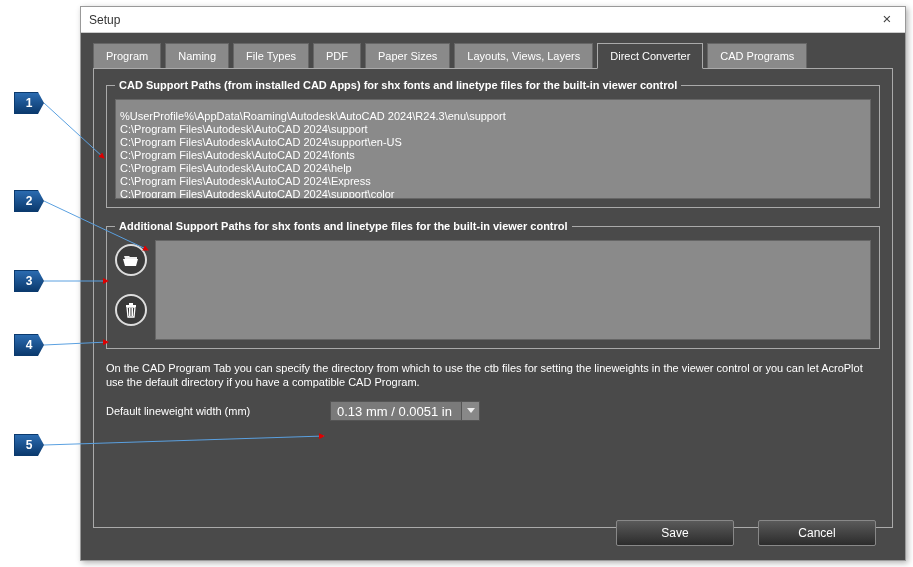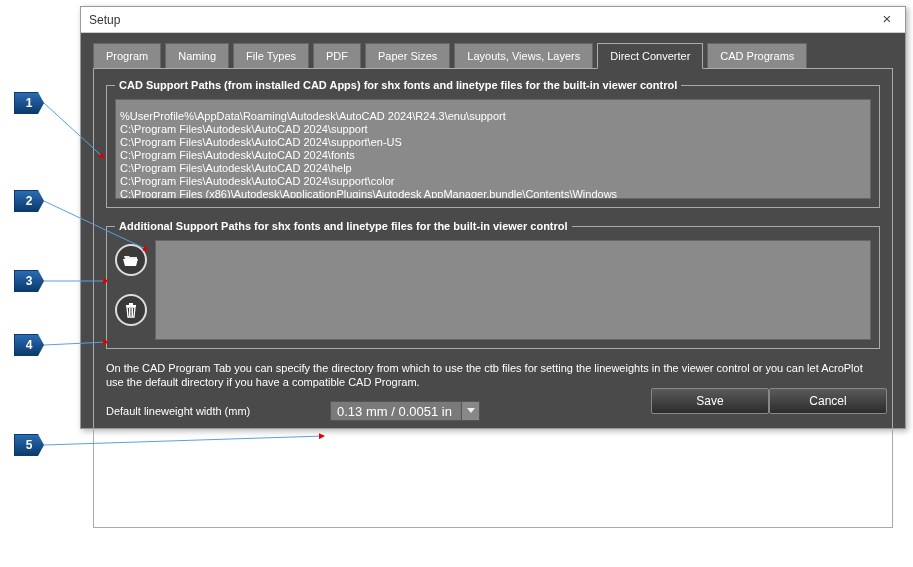--- a/index.html
+++ b/index.html
@@ -9,21 +9,21 @@
     width: 913px;
     height: 567px;
     position: relative;
     overflow: hidden;
   }
   .dialog {
     position: absolute;
     left: 80px;
     top: 6px;
     width: 826px;
-    height: 423px;
+    height: 555px;
     background: #4a4a4a;
     border: 1px solid #999;
     box-shadow: 2px 2px 6px rgba(0,0,0,0.3);
   }
   .titlebar {
     height: 26px;
     background: #fff;
     border-bottom: 1px solid #ccc;
     display: flex;
     align-items: center;
@@ -158,24 +158,24 @@
   .select-wrap .arrow-box {
     position: absolute;
     right: 0; top: 0;
     width: 18px; height: 100%;
     background: #888;
     border-left: 1px solid #555;
     display: flex; align-items: center; justify-content: center;
   }
   .footer {
     position: absolute;
-    right: 18px;
+    right: 29px;
     bottom: 14px;
     display: flex;
-    gap: 0;
+    gap: 24px;
   }
   .btn {
     width: 118px;
     height: 26px;
     background: linear-gradient(#5a5a5a,#2c2c2c);
     border: 1px solid #888;
     color: #fff;
     font-size: 12px;
     cursor: pointer;
     border-radius: 2px;
@@ -261,20 +261,21 @@
     <div class="panel">
 
       <fieldset>
         <legend>CAD Support Paths (from installed CAD Apps) for shx fonts and linetype files for the built-in viewer control</legend>
         <div class="path-list">
           <div>%UserProfile%\AppData\Roaming\Autodesk\AutoCAD 2024\R24.3\enu\support</div>
           <div>C:\Program Files\Autodesk\AutoCAD 2024\support</div>
           <div>C:\Program Files\Autodesk\AutoCAD 2024\support\en-US</div>
           <div>C:\Program Files\Autodesk\AutoCAD 2024\fonts</div>
           <div>C:\Program Files\Autodesk\AutoCAD 2024\help</div>
+          <div>C:\Program Files\Autodesk\AutoCAD 2024\Express</div>
           <div>C:\Program Files\Autodesk\AutoCAD 2024\support\color</div>
           <div>C:\Program Files (x86)\Autodesk\ApplicationPlugins\Autodesk AppManager.bundle\Contents\Windows</div>
         </div>
       </fieldset>
 
       <fieldset>
         <legend>Additional Support Paths for shx fonts and linetype files for the built-in viewer control</legend>
         <div class="addl-body">
           <div class="btn-col">
             <div class="icon-btn">

